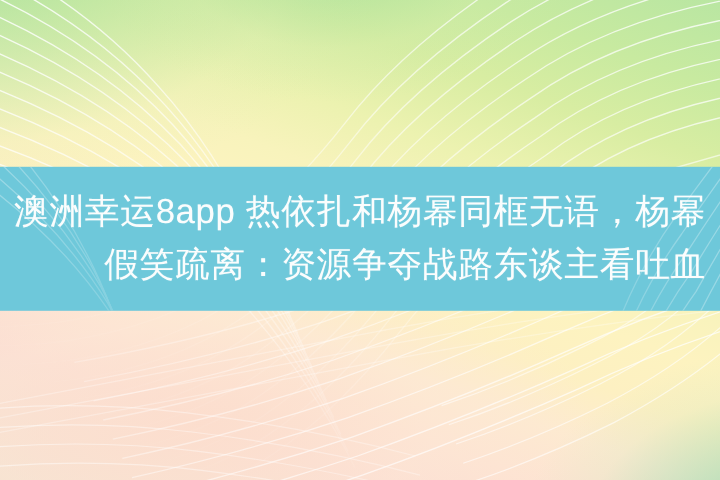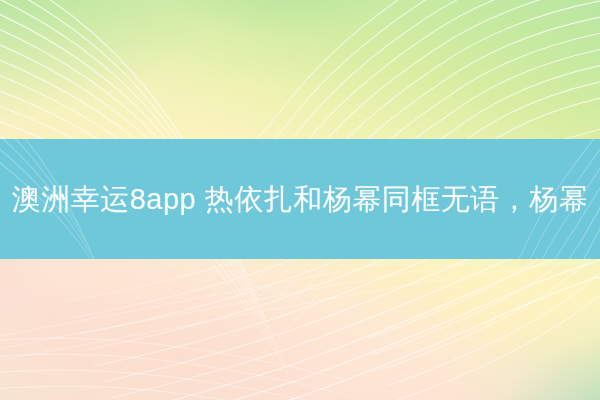--- a/index.html
+++ b/index.html
@@ -281,16 +281,17 @@
           <path d="M 640 -28 Q 604 22 572 72 Q 536 122 516 182"></path>
           <path d="M 640 -12 Q 606 38 576 88 Q 540 138 520 198"></path>
           <path d="M 640 4   Q 608 54 580 104 Q 544 154 524 214"></path>
           <path d="M 640 20  Q 610 70 584 120 Q 548 170 528 230"></path>
         </g>
       </svg>
     </div>
 
     <div class="title-text">
       <span class="title-line">澳洲幸运8app 热依扎和杨幂同框无语，杨幂</span>
+      <span class="title-line">假笑疏离：资源争夺战路东谈主看吐血</span>
     </div>
 
   </div>
 </div>
 
 </body></html>

